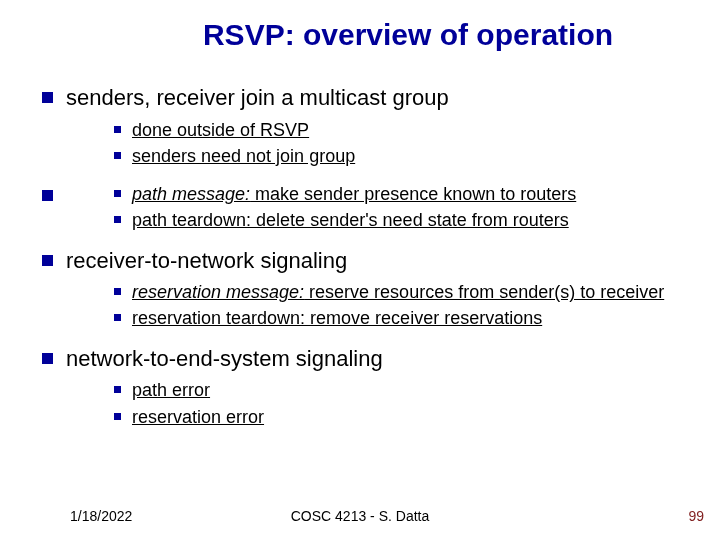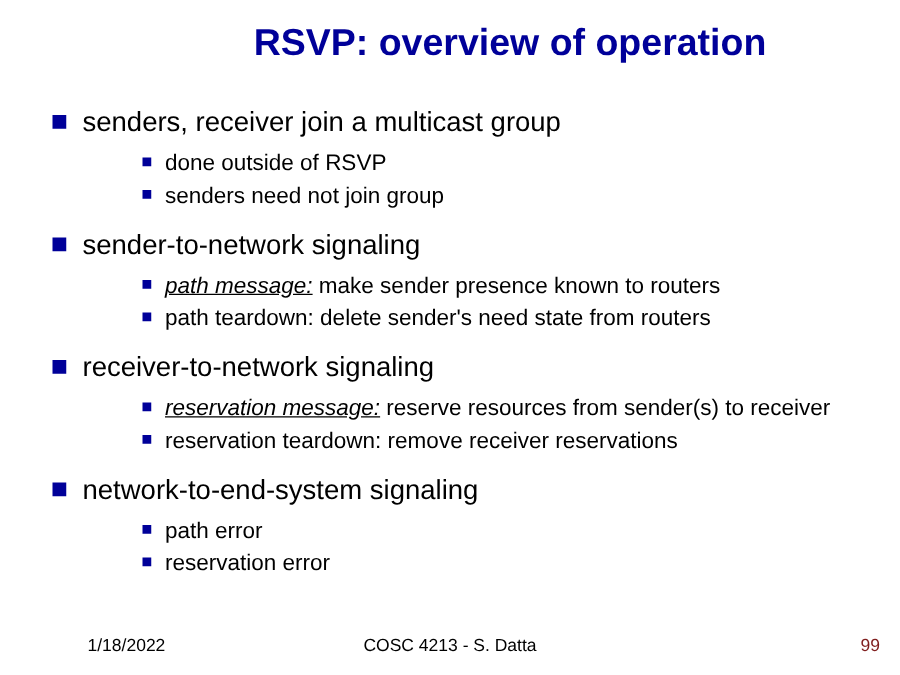--- a/index.html
+++ b/index.html
@@ -61,20 +61,21 @@
     list-style: none;
     padding: 0;
     margin: 6px 0 14px 0;
   }
   ul.sub > li {
     position: relative;
     padding-left: 66px;
     font-size: 18px;
     line-height: 1.35;
     margin-bottom: 2px;
+    text-decoration: underline;
   }
   ul.sub > li::before {
     content: "";
     position: absolute;
     left: 48px;
     top: 8px;
     width: 7px;
     height: 7px;
     background: #000099;
   }
@@ -121,21 +122,20 @@
 
       <li>
         <span>senders, receiver join a multicast group</span>
         <ul class="sub">
           <li><span>done outside of RSVP</span></li>
           <li><span>senders need not join group</span></li>
         </ul>
       </li>
 
       <li>
-        <span>sender-to-network signaling</span>
         <ul class="sub">
           <li><span class="em">path message:</span><span> make sender presence known to routers</span></li>
           <li><span>path teardown: delete sender's need state from routers</span></li>
         </ul>
       </li>
 
       <li>
         <span>receiver-to-network signaling</span>
         <ul class="sub">
           <li><span class="em">reservation message:</span><span> reserve resources from sender(s) to receiver</span></li>

